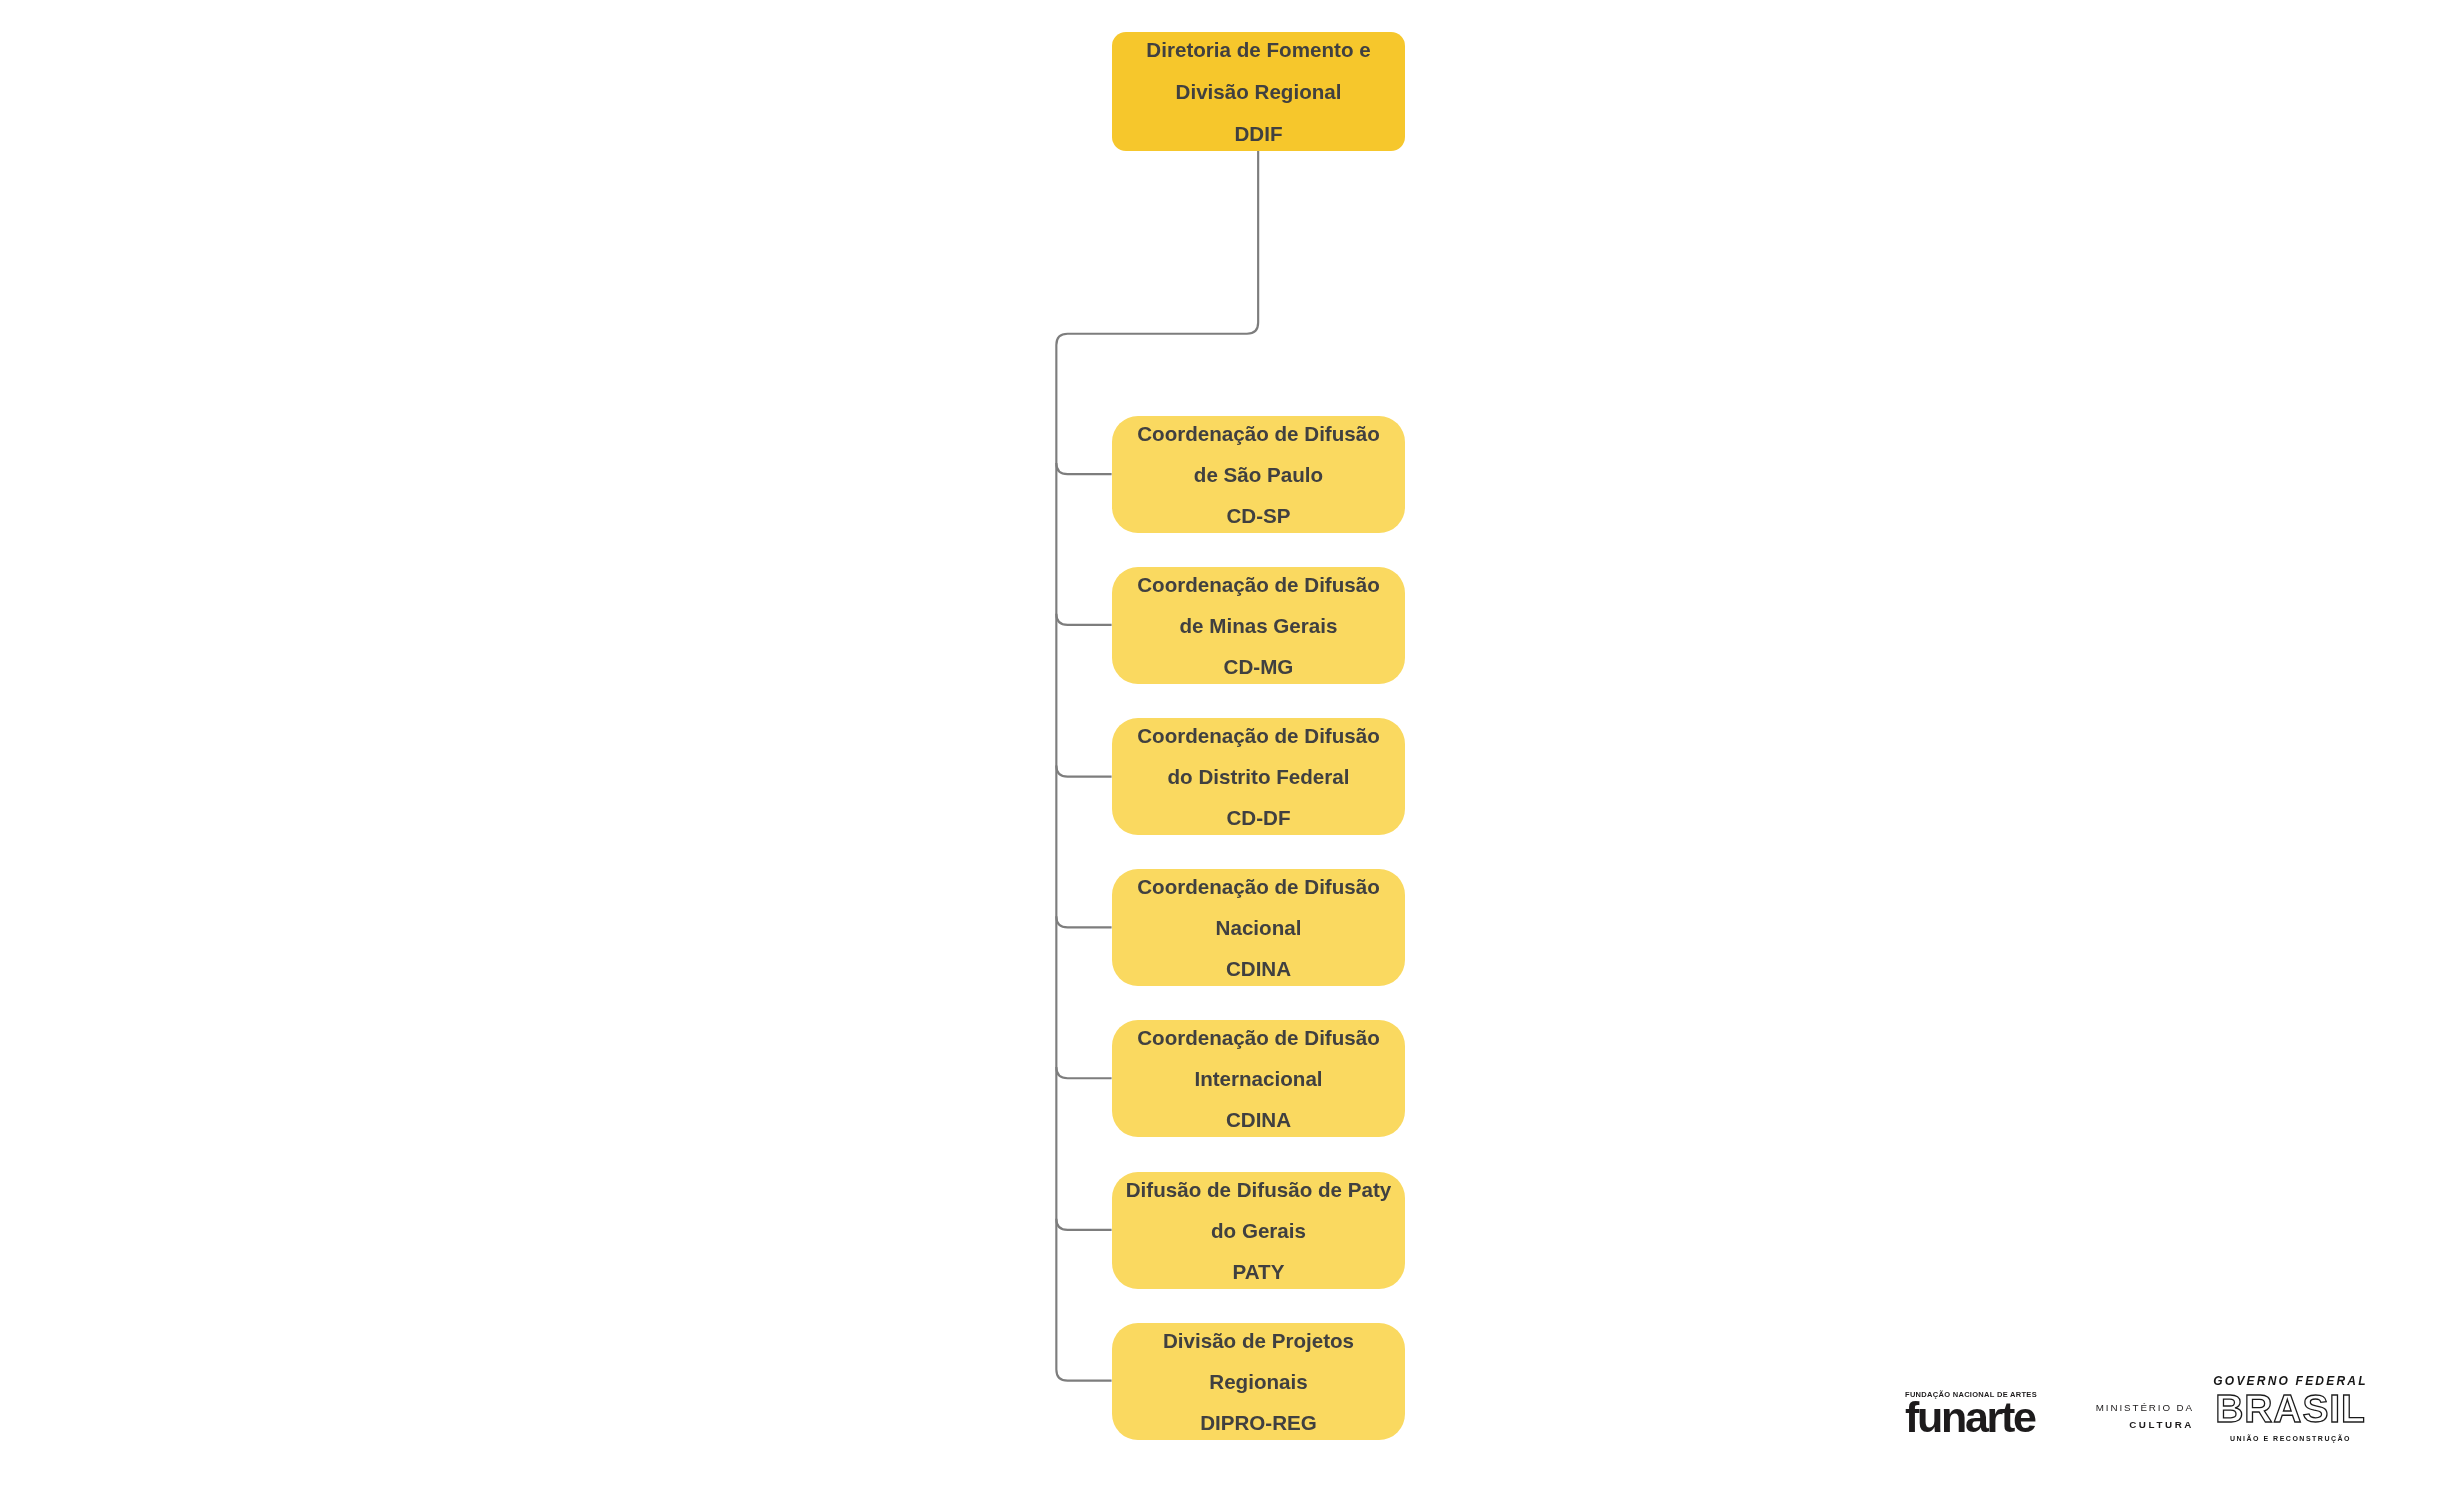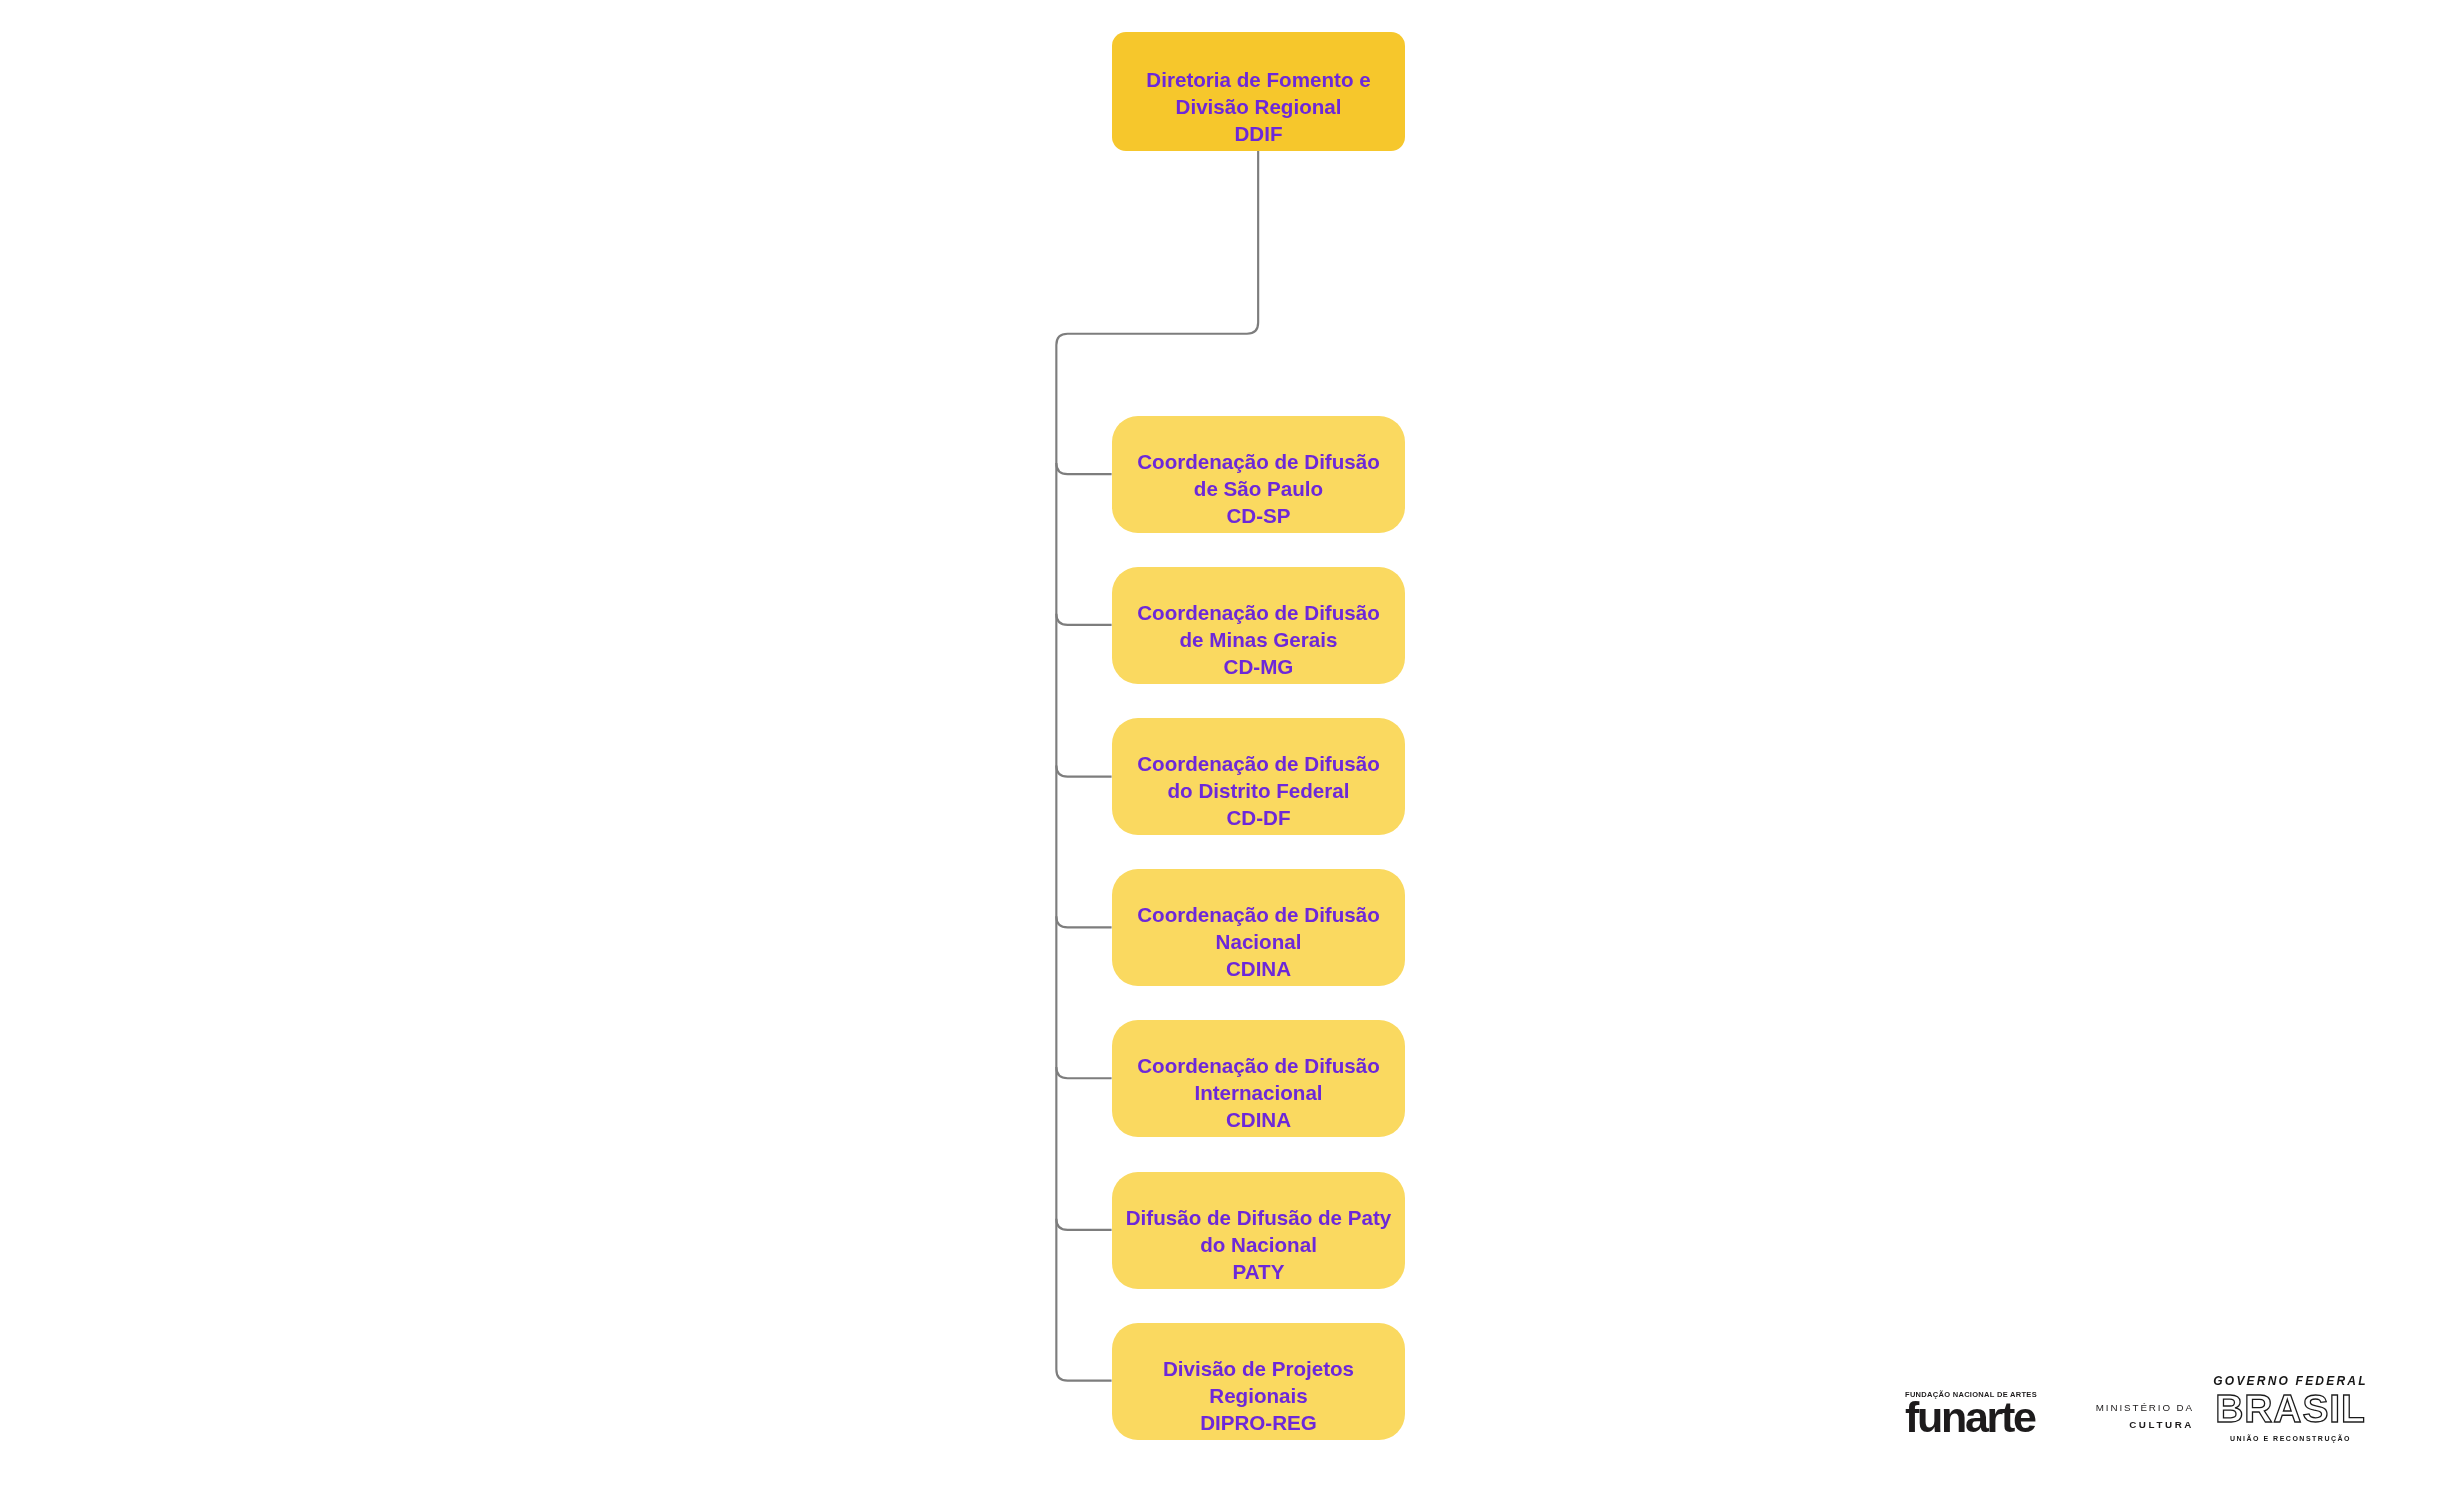--- a/index.html
+++ b/index.html
@@ -6,23 +6,23 @@
   html,body{margin:0;padding:0;}
   body{
     width:2462px;height:1499px;position:relative;overflow:hidden;
     background:#ffffff;
     font-family:"Liberation Sans",sans-serif;
   }
   .connectors{position:absolute;left:0;top:0;}
   .node{
     position:absolute;left:1112px;width:293px;height:117px;
     border-radius:14px;box-sizing:border-box;
-    display:flex;flex-direction:column;align-items:center;justify-content:flex-end;
+    display:flex;flex-direction:column;align-items:center;justify-content:space-between;
     text-align:center;font-weight:bold;font-size:20.6px;line-height:27px;
-    color:#6d28d9;padding:3.7px 5.6px;
+    color:#404040;padding:3.7px 5.6px;
   }
   .node.root{top:32px;height:119px;background:#F6C72C;}
   .node.child{background:#FAD960;border-radius:26px;}
   .n1{top:416px;} .n2{top:567px;} .n3{top:718px;} .n4{top:869px;}
   .n5{top:1020px;} .n6{top:1172px;} .n7{top:1323px;}
 
   
   .funarte{
     position:absolute;left:1905px;top:1390px;width:152px;
     color:#1d1b1c;
@@ -98,21 +98,21 @@
 </div>
 
 <div class="node child n5">
   <div>Coordenação de Difusão</div>
   <div>Internacional</div>
   <div>CDINA</div>
 </div>
 
 <div class="node child n6">
   <div>Difusão de Difusão de Paty</div>
-  <div>do Nacional</div>
+  <div>do Gerais</div>
   <div>PATY</div>
 </div>
 
 <div class="node child n7">
   <div>Divisão de Projetos</div>
   <div>Regionais</div>
   <div>DIPRO-REG</div>
 </div>
 
 <div class="funarte">

